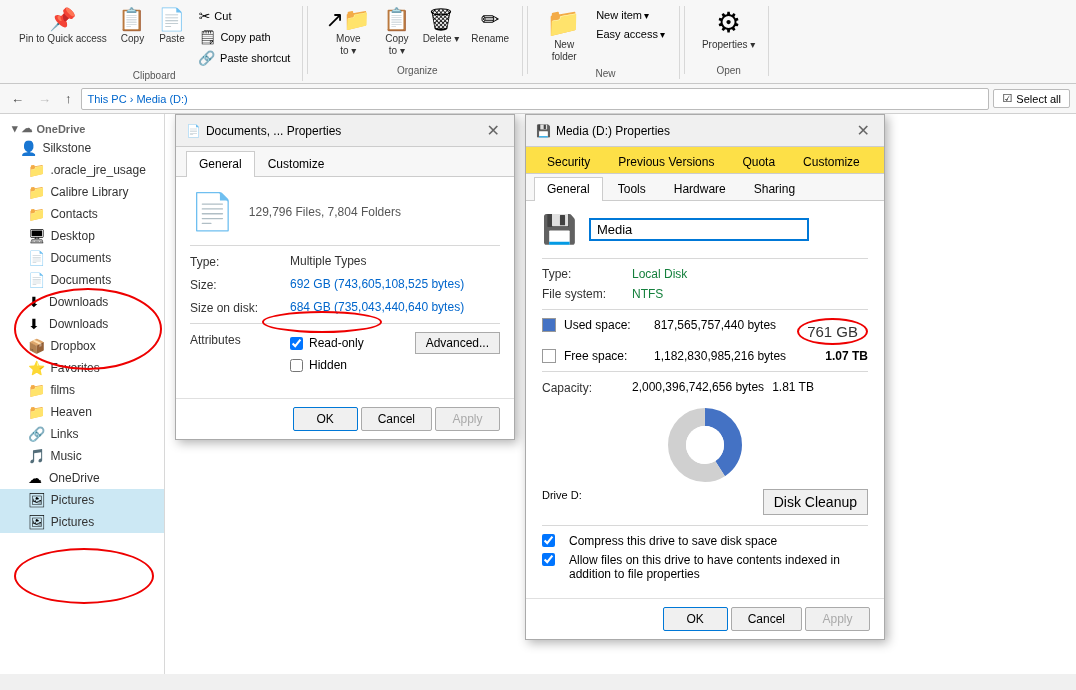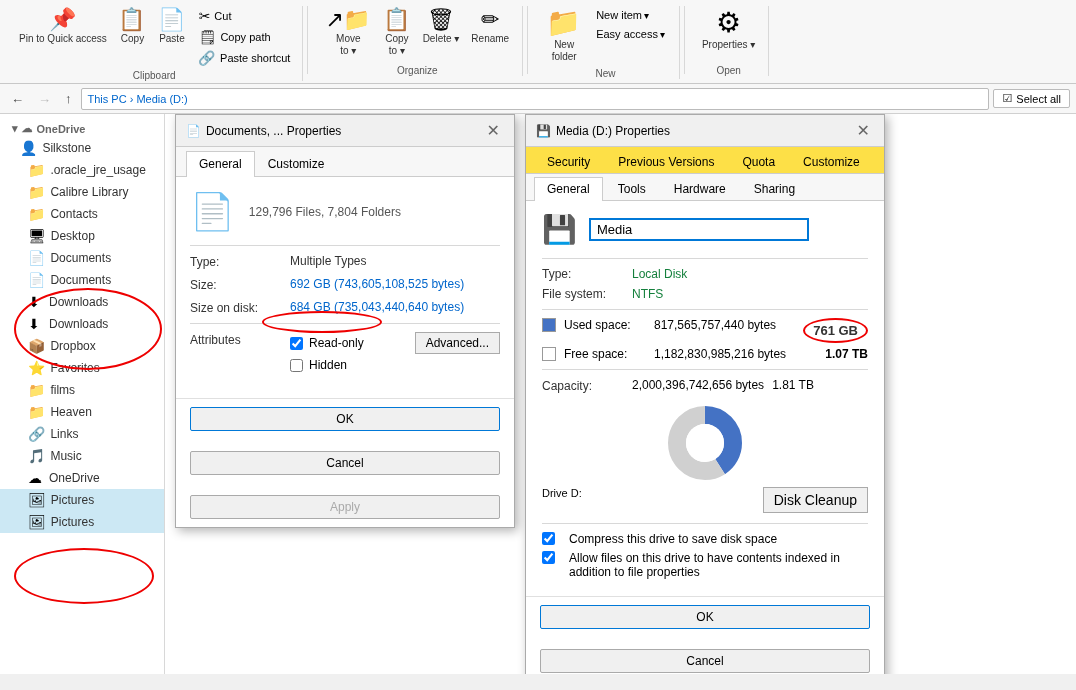--- a/index.html
+++ b/index.html
@@ -43,21 +43,21 @@
 
     
     .dialog { position: absolute; background: white; border: 1px solid #aaa; box-shadow: 3px 3px 10px rgba(0,0,0,0.3); pointer-events: all; }
     .dialog-titlebar { background: #f0f0f0; border-bottom: 1px solid #ccc; padding: 6px 10px; display: flex; align-items: center; justify-content: space-between; }
     .dialog-title { font-size: 12px; font-weight: normal; display: flex; align-items: center; gap: 5px; }
     .dialog-close { background: none; border: none; cursor: pointer; font-size: 16px; color: #666; padding: 0 4px; }
     .dialog-tabs { display: flex; border-bottom: 1px solid #ccc; padding: 0 10px; background: #f7f7f7; }
     .dialog-tab { padding: 5px 12px; font-size: 12px; cursor: pointer; border: 1px solid transparent; border-bottom: none; margin-top: 4px; }
     .dialog-tab.active { background: white; border-color: #ccc; border-bottom-color: white; margin-bottom: -1px; z-index: 1; }
     .dialog-body { padding: 14px; }
-    .dialog-footer { padding: 8px 14px; display: flex; justify-content: flex-end; gap: 20px; border-top: 1px solid #e0e0e0; flex-direction: column; }
+    .dialog-footer { padding: 8px 14px; display: flex; justify-content: flex-end; gap: 3px; border-top: 1px solid #e0e0e0; }
     .dialog-btn { padding: 4px 16px; font-size: 12px; border: 1px solid #aaa; background: #f0f0f0; cursor: pointer; border-radius: 2px; min-width: 65px; }
     .dialog-btn.disabled { color: #aaa; cursor: default; }
     .dialog-btn.primary { border-color: #0078d7; }
 
     
     .prop-row { display: flex; align-items: flex-start; margin-bottom: 8px; }
     .prop-label { width: 100px; color: #333; font-size: 12px; padding-top: 1px; }
     .prop-value { flex: 1; font-size: 12px; color: #333; }
     .prop-value a { color: #0066cc; text-decoration: none; cursor: pointer; }
     .prop-divider { border: none; border-top: 1px solid #d8d8d8; margin: 8px 0; }
@@ -94,21 +94,21 @@
 
     
     .red-circle { position: absolute; border: 2.5px solid #e00; border-radius: 50%; pointer-events: none; z-index: 999; }
 
     
     .cap-row { display: flex; margin-bottom: 6px; margin-top: 4px; }
     .cap-label { width: 90px; font-size: 12px; color: #333; padding-top: 1px; }
     .cap-bytes { font-size: 12px; }
     .cap-hr { font-size: 12px; margin-left: 8px; }
 
-    .gb-badge { border: 2px solid #e00; border-radius: 50%; padding: 3px 8px; font-size: 13px; font-weight: bold; color: #333; display: inline-block; }
+    .gb-badge { border: 2px solid #e00; border-radius: 50%; padding: 3px 8px; font-size: 15px; font-weight: normal; color: #333; display: inline-block; }
 
     .disk-cleanup-btn { padding: 4px 10px; font-size: 14px; border: 1px solid #aaa; background: #f0f0f0; cursor: pointer; }
 
     .compress-row { display: flex; align-items: flex-start; gap: 14px; margin-bottom: 5px; font-size: 12px; }
 
     
     .sidebar { overflow-y: auto; }
     ::-webkit-scrollbar { width: 8px; }
     ::-webkit-scrollbar-track { background: #f0f0f0; }
     ::-webkit-scrollbar-thumb { background: #c0c0c0; border-radius: 4px; }

